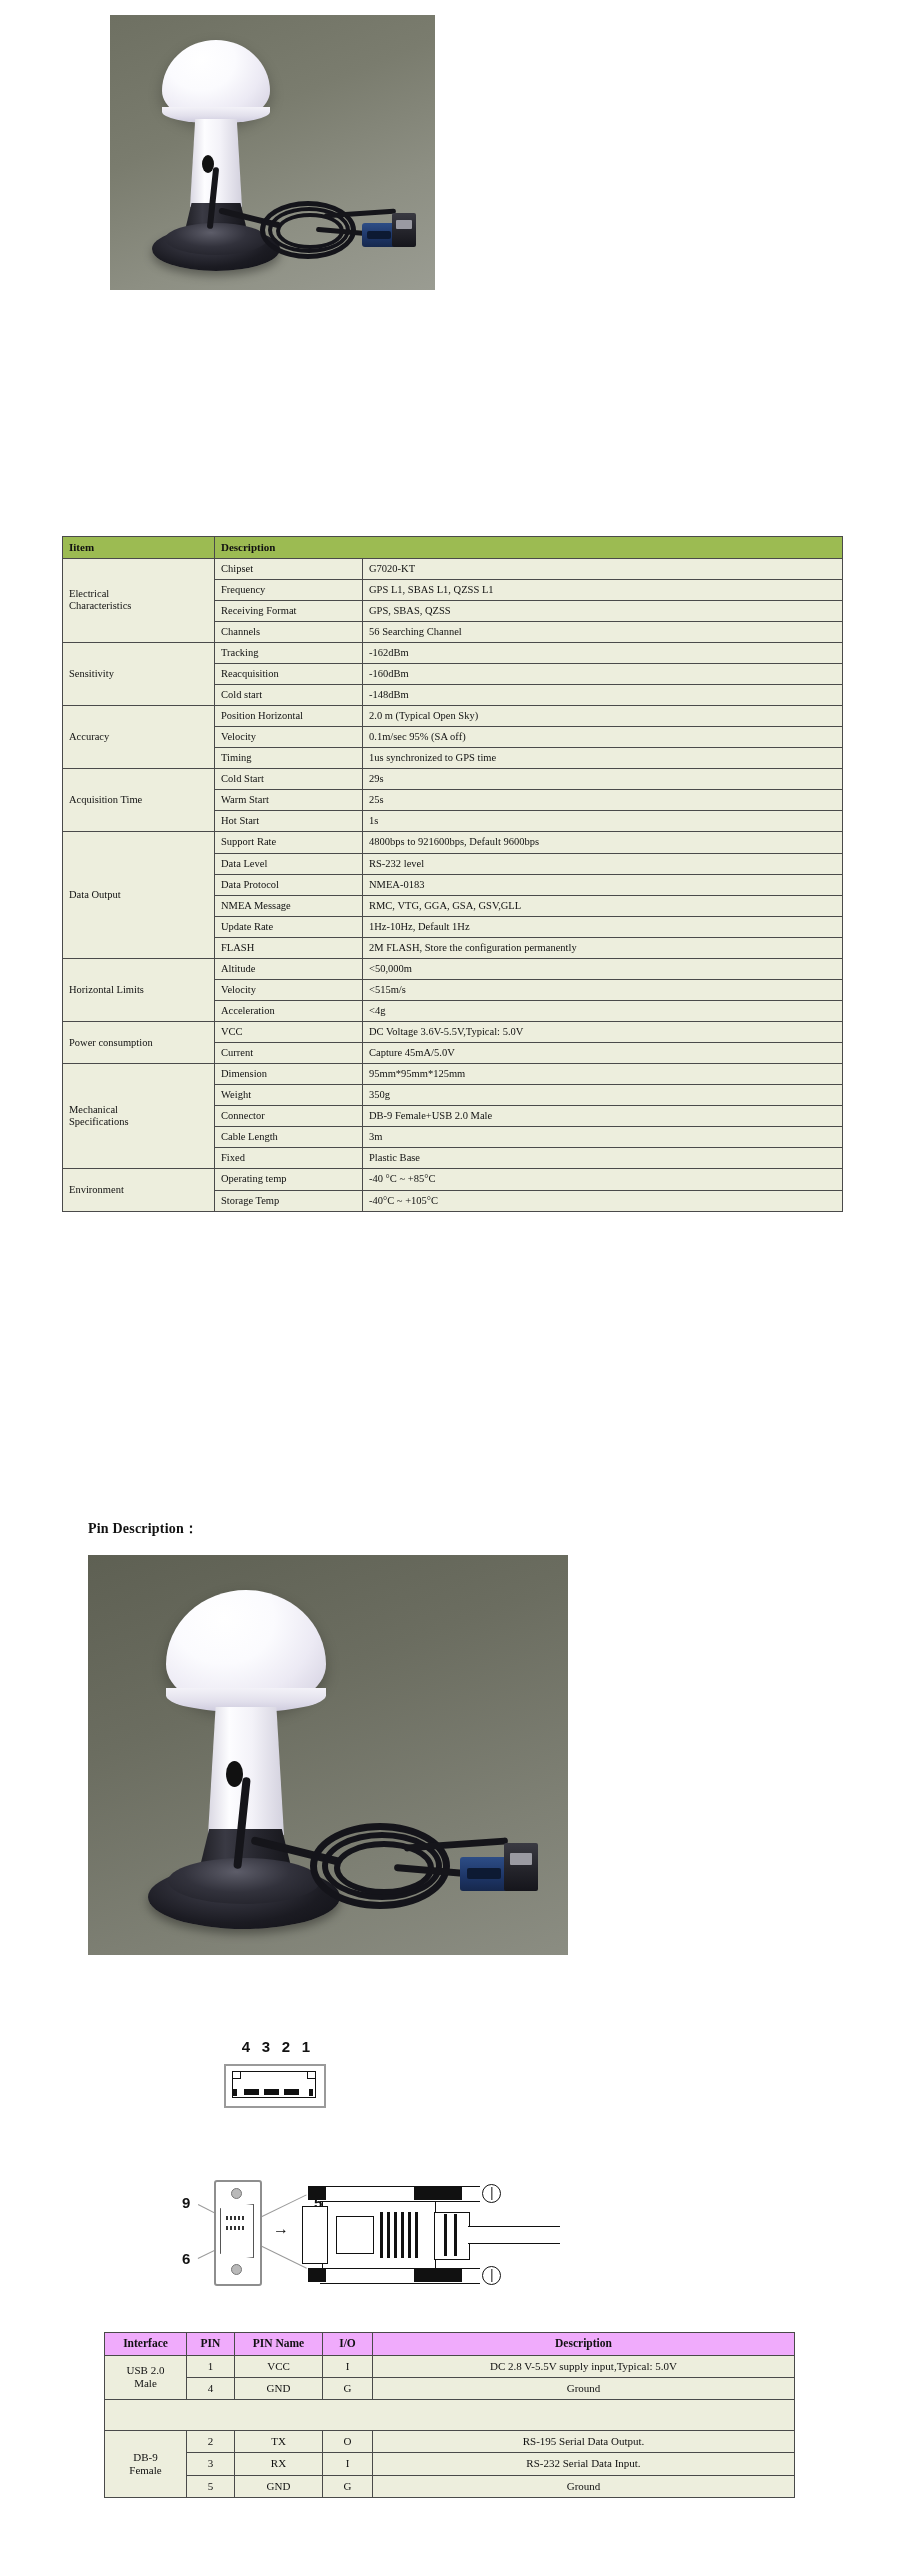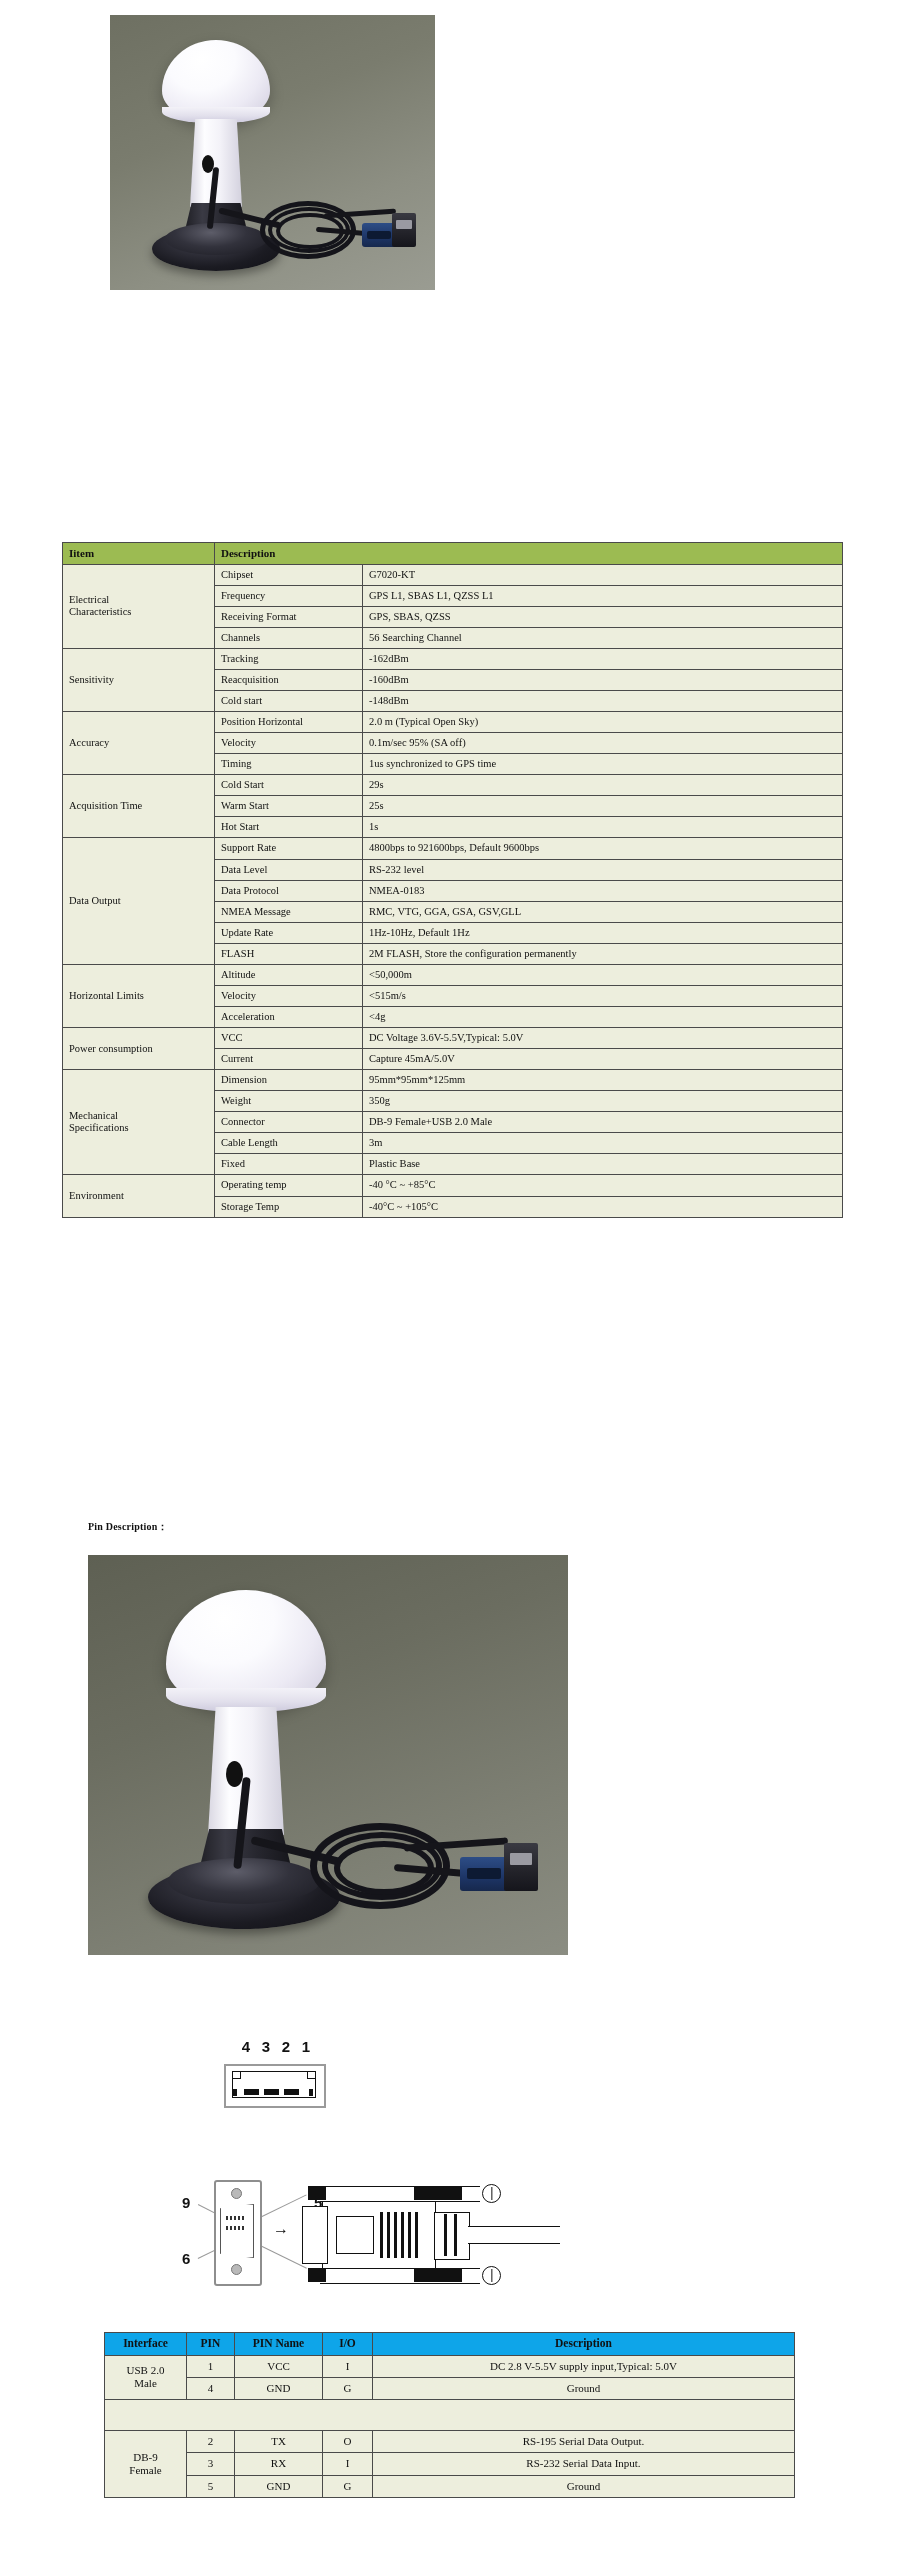--- a/index.html
+++ b/index.html
@@ -59,21 +59,21 @@
   table.spec td,table.spec th{
     border:1px solid #4a4a4a;background:#edeedd;
     padding:4px 6px;vertical-align:middle;text-align:left;
     font-weight:normal;color:#111;line-height:1.15;
   }
   table.spec th{background:#9cbb52;font-weight:bold;font-size:11px;}
   table.spec td.grp{background:#edeedd;}
 
   
   .pinhead{
-    position:absolute;font-weight:bold;font-size:10px;letter-spacing:.2px;
+    position:absolute;font-weight:bold;font-size:14px;letter-spacing:.2px;
     color:#111;font-family:"Liberation Serif",serif;
   }
 
   
   .usbdraw{position:absolute;}
   .usbnums{position:absolute;display:flex;font-family:"Liberation Sans",sans-serif;font-weight:bold;font-size:15px;color:#111;}
   .usbnums span{width:20px;text-align:center;}
   .usbshell{position:absolute;border:2px solid #9a9a9a;background:#fff;}
   .usbinner{position:absolute;border:1.5px solid #111;background:#fff;}
   .usbpin{position:absolute;background:#111;}
@@ -96,21 +96,21 @@
   .c2ring:after{content:"";position:absolute;left:50%;top:14%;width:1.3px;height:72%;background:#111;transform:translateX(-50%);}
 
   
   table.pintbl{
     position:absolute;border-collapse:collapse;table-layout:fixed;font-size:11px;
   }
   table.pintbl td,table.pintbl th{
     border:1px solid #4a4a4a;background:#edeedd;text-align:center;
     padding:4px 3px;color:#111;font-weight:normal;line-height:1.2;
   }
-  table.pintbl th{background:#0ea5e9;font-weight:bold;font-size:11.5px;}
+  table.pintbl th{background:#f0abfc;font-weight:bold;font-size:11.5px;}
   table.pintbl td.blank{height:22px;}
 </style>
 </head>
 <body>
 
 <div class="page">
 
   <div class="photo photo1" style="left:110px;top:15px;width:325px;height:275px;">
     <div class="bg"></div>
     <div class="ant" style="left:0;top:0;width:325px;height:275px;">
@@ -127,21 +127,21 @@
       <div class="coil" style="left:150px;top:186px;width:86px;height:48px;border-width:5px;"></div>
       <div class="coil" style="left:158px;top:192px;width:74px;height:38px;border-width:4px;"></div>
       <div class="coil" style="left:166px;top:198px;width:60px;height:28px;border-width:4px;"></div>
       <div class="cable" style="left:206px;top:214px;width:52px;height:5px;transform:rotate(5deg);"></div>
       <div class="db9img" style="left:252px;top:208px;width:34px;height:24px;"></div>
       <div class="cable" style="left:214px;top:196px;width:72px;height:5px;transform:rotate(-4deg);"></div>
       <div class="usbimg" style="left:282px;top:198px;width:24px;height:34px;"></div>
     </div>
   </div>
 
-  <table class="spec" style="left:62px;top:536px;width:780px;margin-top:6px;">
+  <table class="spec" style="left:62px;top:536px;width:780px;">
     <colgroup>
       <col style="width:152px">
         <col style="width:148px">
         <col style="width:480px">
     </colgroup>
     <thead>
       <tr>
         <th>Iitem</th>
         <th colspan="2">Description</th>
       </tr>

